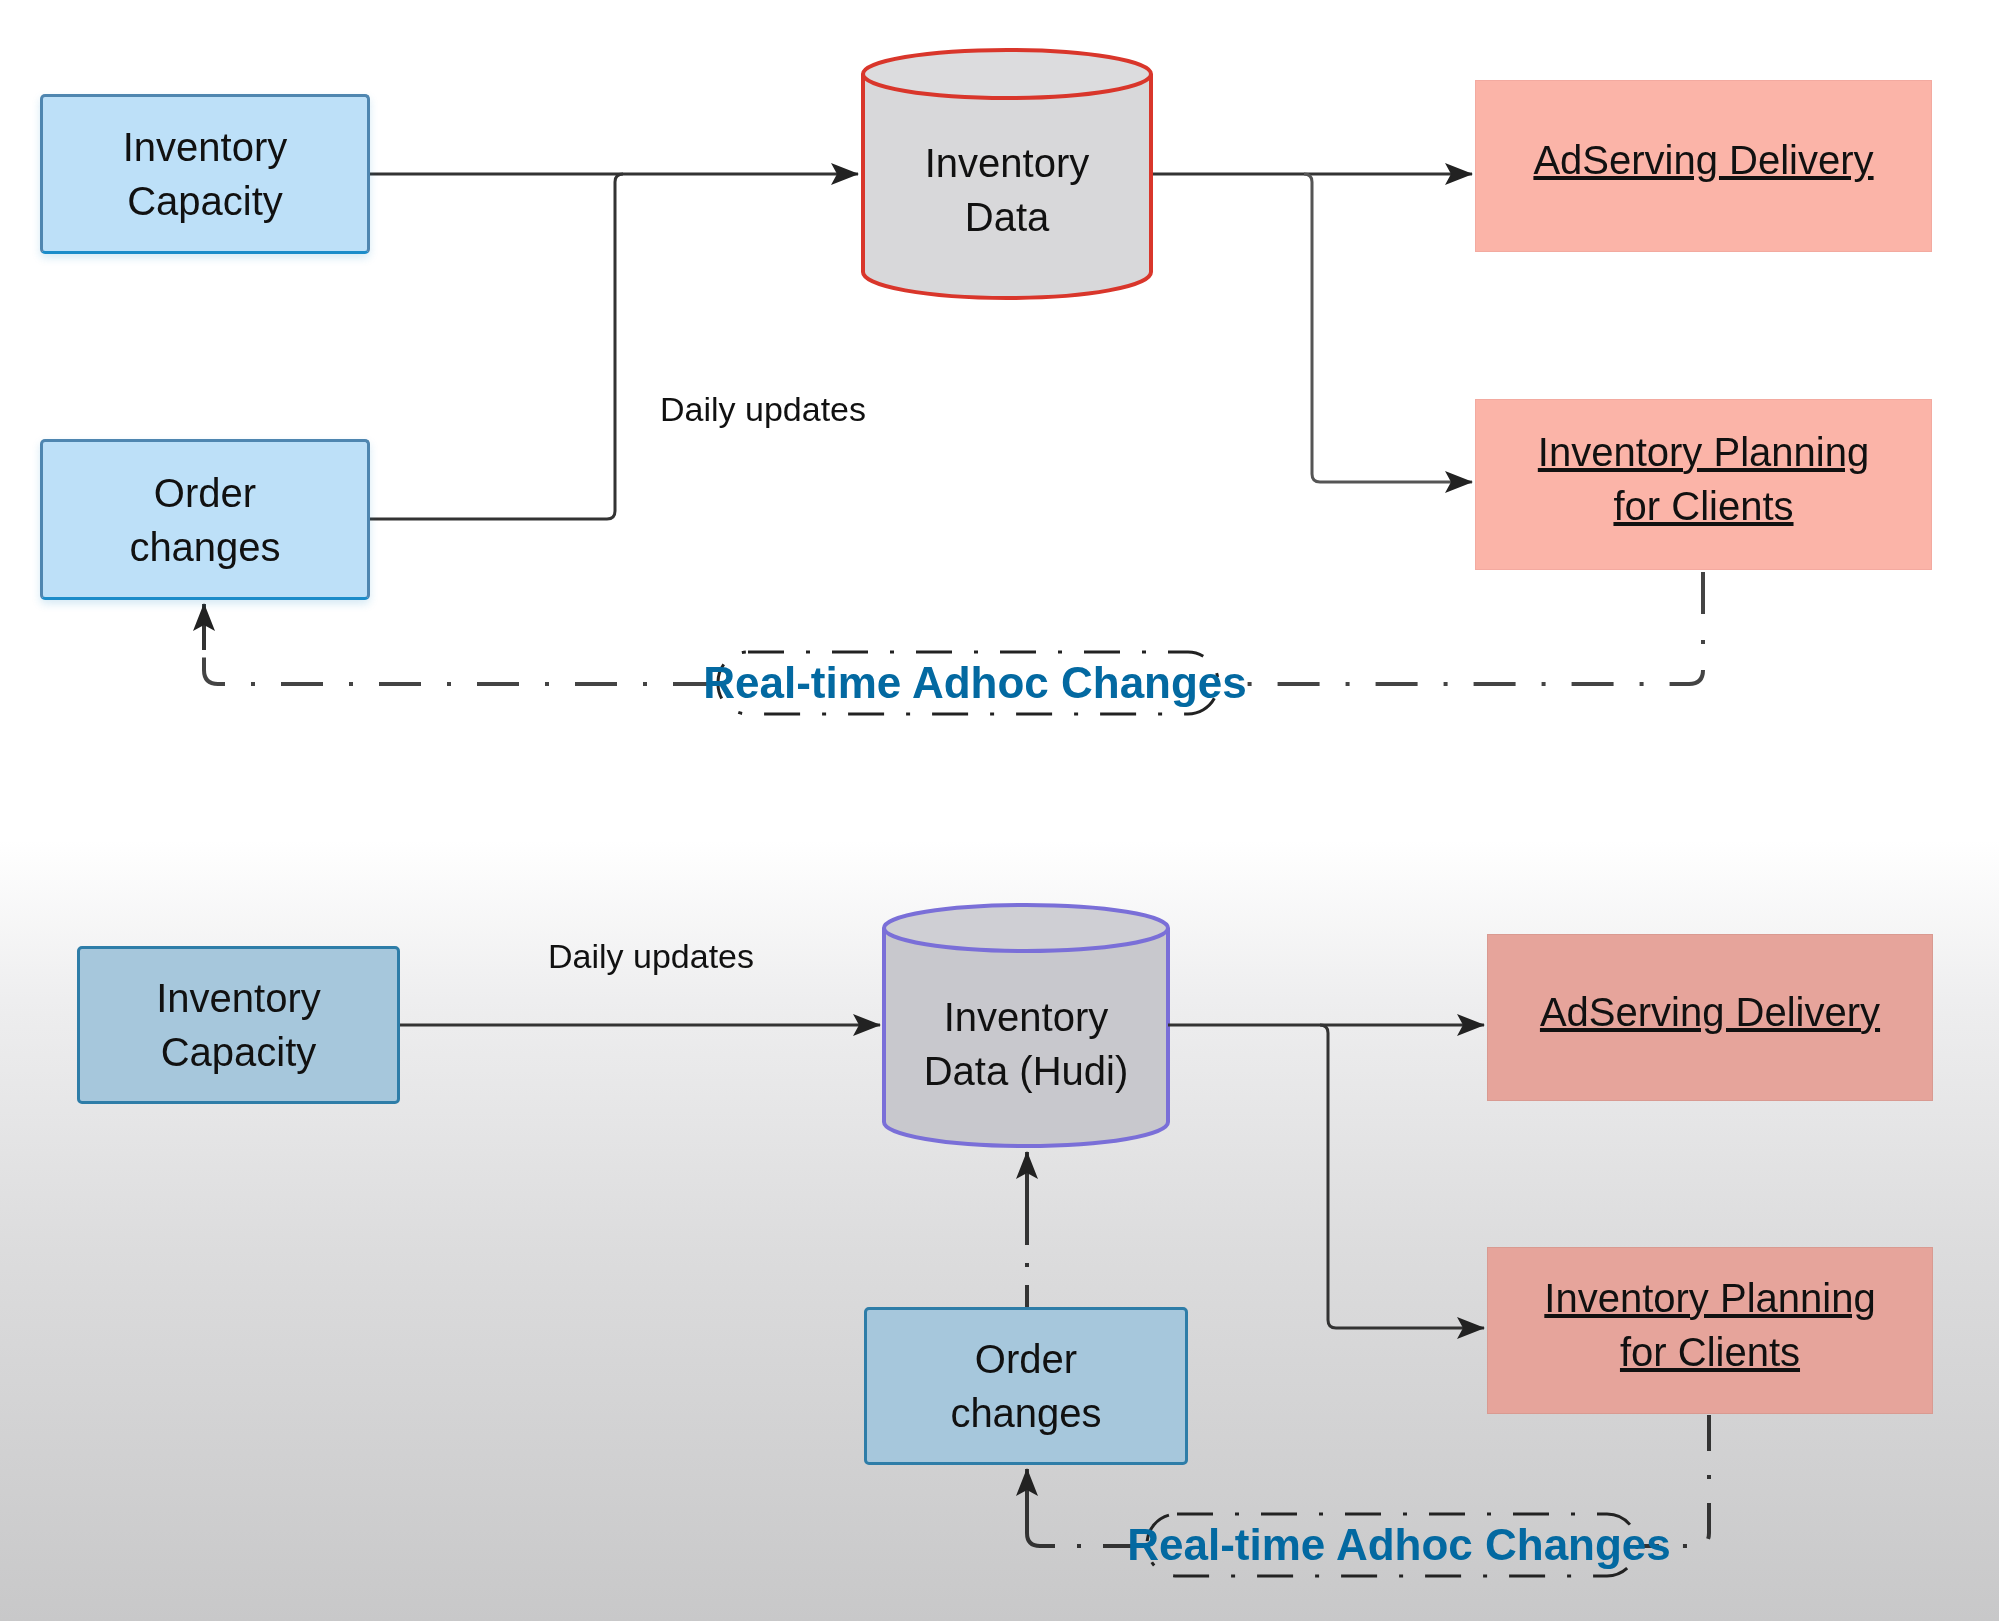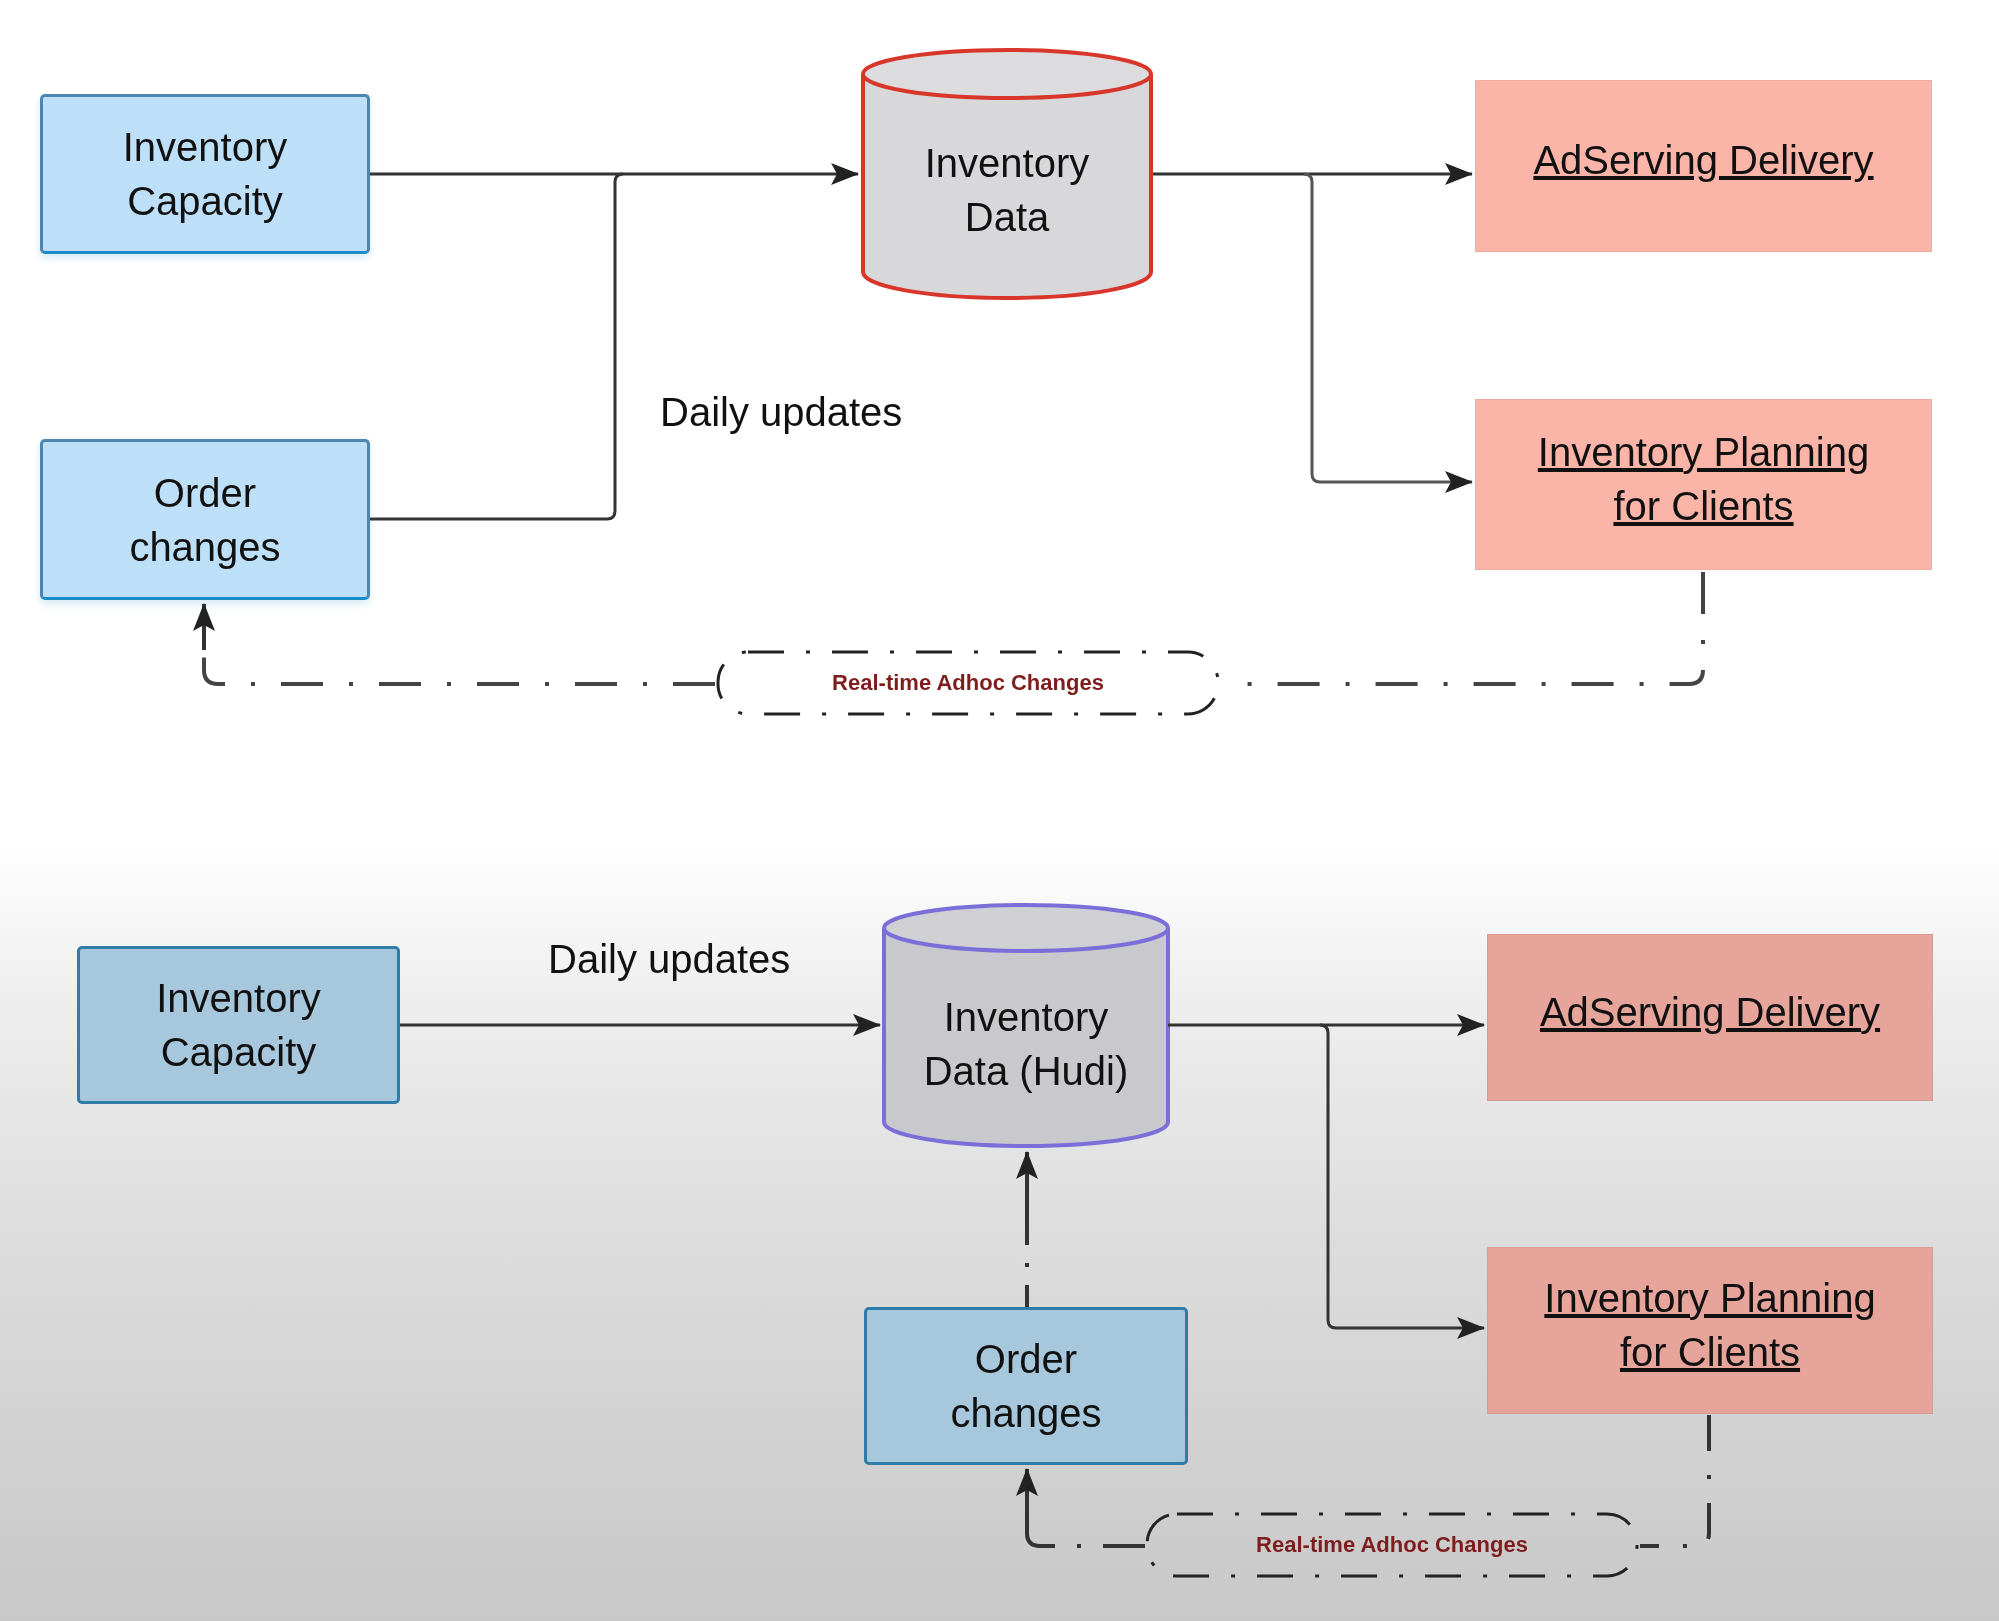--- a/index.html
+++ b/index.html
@@ -19,26 +19,26 @@
     border-radius: 5px; box-shadow: 0 4px 8px rgba(30,140,200,0.18);
   }
   .blue-bot {
     background: #a6c7dc; border: 3px solid #2e7da8; border-radius: 5px;
   }
   .red-top { background: #fbb4a8; border: 1px solid #f3aaa0; }
   .red-bot { background: #e6a49b; border: 1px solid #d99a91; }
   .label-text { white-space: pre-line; }
   .red-top .label-text, .red-bot .label-text { position: relative; top: -6px; text-decoration: underline; }
   .free-label {
-    position: absolute; font-size: 40px; color: #111; white-space: nowrap;
+    position: absolute; font-size: 34px; color: #111; white-space: nowrap;
   }
   .pill {
     position: absolute; box-sizing: border-box;
     display: flex; align-items: center; justify-content: center;
-    font-weight: bold; font-size: 22px; color: #7f1d1d; white-space: nowrap;
+    font-weight: bold; font-size: 44px; color: #0369a1; white-space: nowrap; margin-left: 7px;
   }
   .cyl-label {
     position: absolute; text-align: center; font-size: 40px; line-height: 54px; color: #111;
     white-space: pre-line;
   }
 </style>
 </head>
 <body>
 
 <svg id="diagram" width="1999" height="1621" viewBox="0 0 1999 1621">

